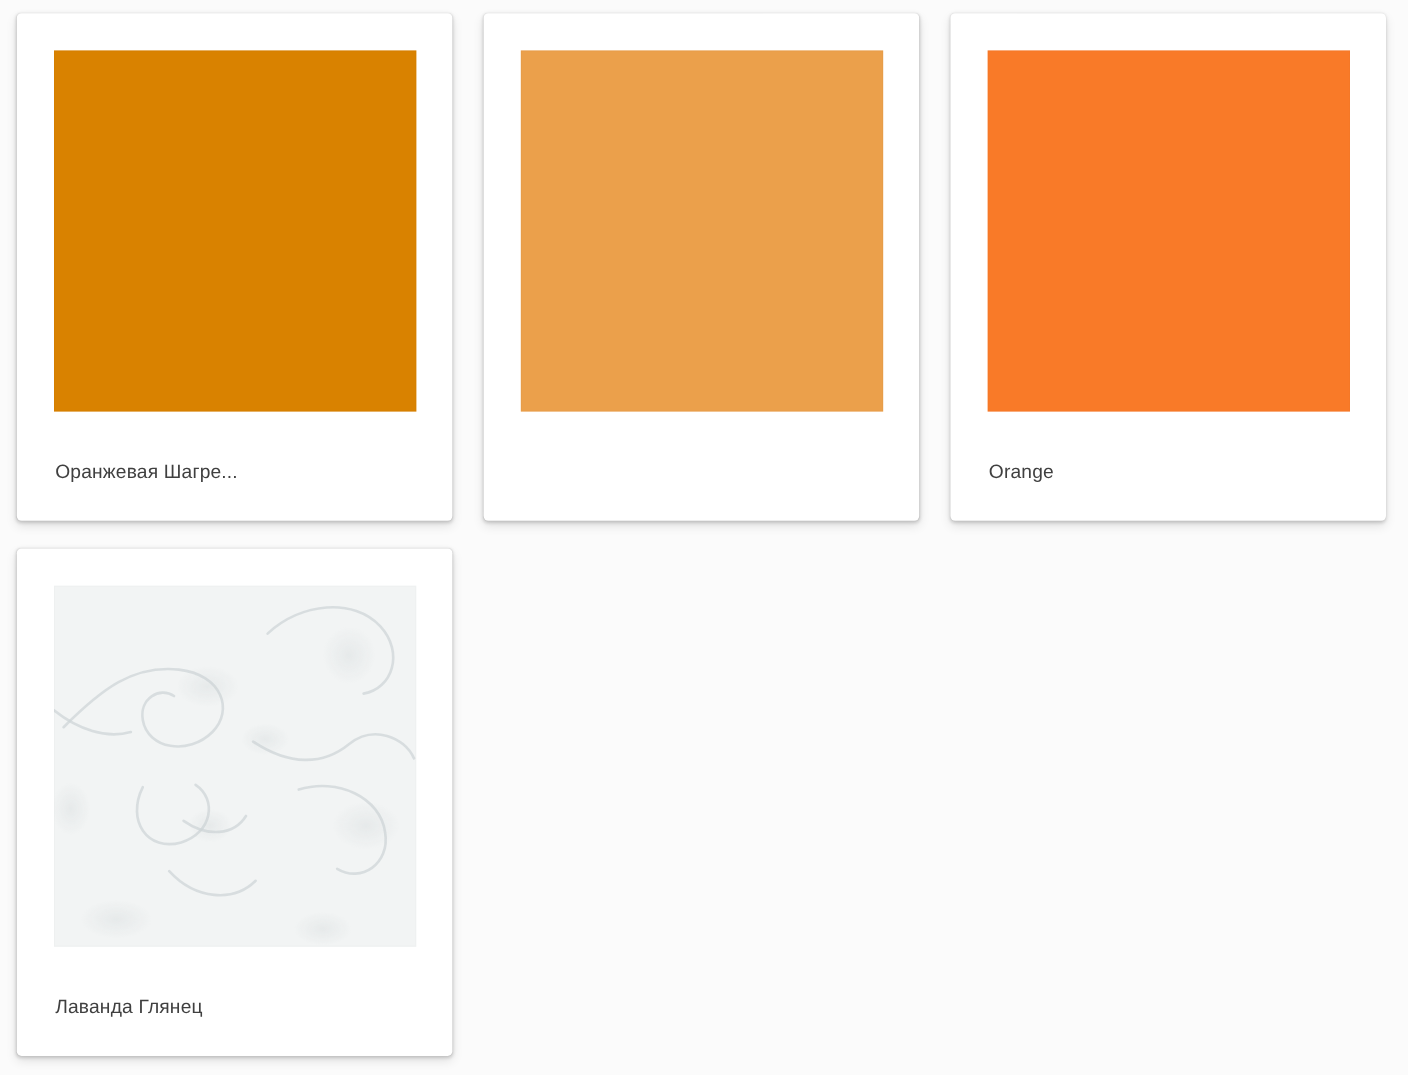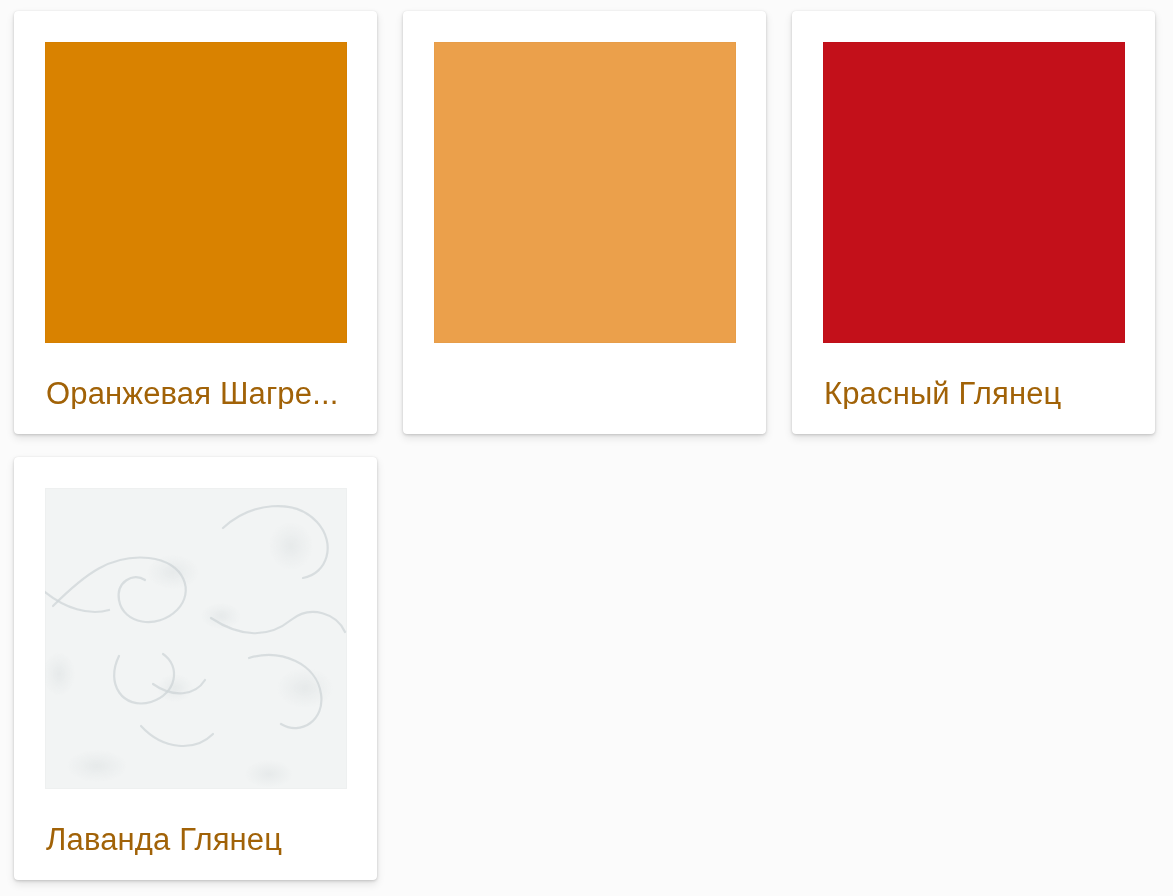--- a/index.html
+++ b/index.html
@@ -53,23 +53,23 @@
     inset: 0;
     box-shadow: inset 0 0 0 1px rgba(0,0,0,0.015);
     pointer-events: none;
   }
 
   .swatch-label {
     position: absolute;
     left: 32px;
     right: 18px;
     top: 368px;
-    font-size: 31px;
+    font-size: 16px;
     line-height: 30px;
-    color: #a16207;
+    color: #404040;
     letter-spacing: 0.15px;
     white-space: nowrap;
     overflow: hidden;
     font-weight: 400;
   }
 
   
   .swatch-chip.textured {
     position: absolute;
     overflow: hidden;
@@ -85,22 +85,22 @@
 
 <div class="gallery">
     <div class="swatch-card">
       <div class="swatch-chip" style="background: rgb(217, 130, 0);"></div>
       <div class="swatch-label">Оранжевая Шагре...</div>
     </div>
     <div class="swatch-card">
       <div class="swatch-chip" style="background: rgb(235, 160, 75);"></div>
     </div>
     <div class="swatch-card">
-      <div class="swatch-chip" style="background: rgb(195, 16, 26);"></div>
-      <div class="swatch-label">Красный Глянец</div>
+      <div class="swatch-chip" style="background: rgb(249, 122, 40);"></div>
+      <div class="swatch-label">Orange</div>
     </div>
     <div class="swatch-card">
       <div class="swatch-chip textured" style="background: rgb(242, 244, 244);">
         <svg class="texture-svg" viewBox="0 0 302 301" preserveAspectRatio="none" xmlns="http://www.w3.org/2000/svg">
           <defs>
             <radialGradient id="blot" cx="50%" cy="50%" r="50%">
               <stop offset="0%" stop-color="#c9d0d2" stop-opacity="0.55"></stop>
               <stop offset="100%" stop-color="#c9d0d2" stop-opacity="0"></stop>
             </radialGradient>
           </defs>

